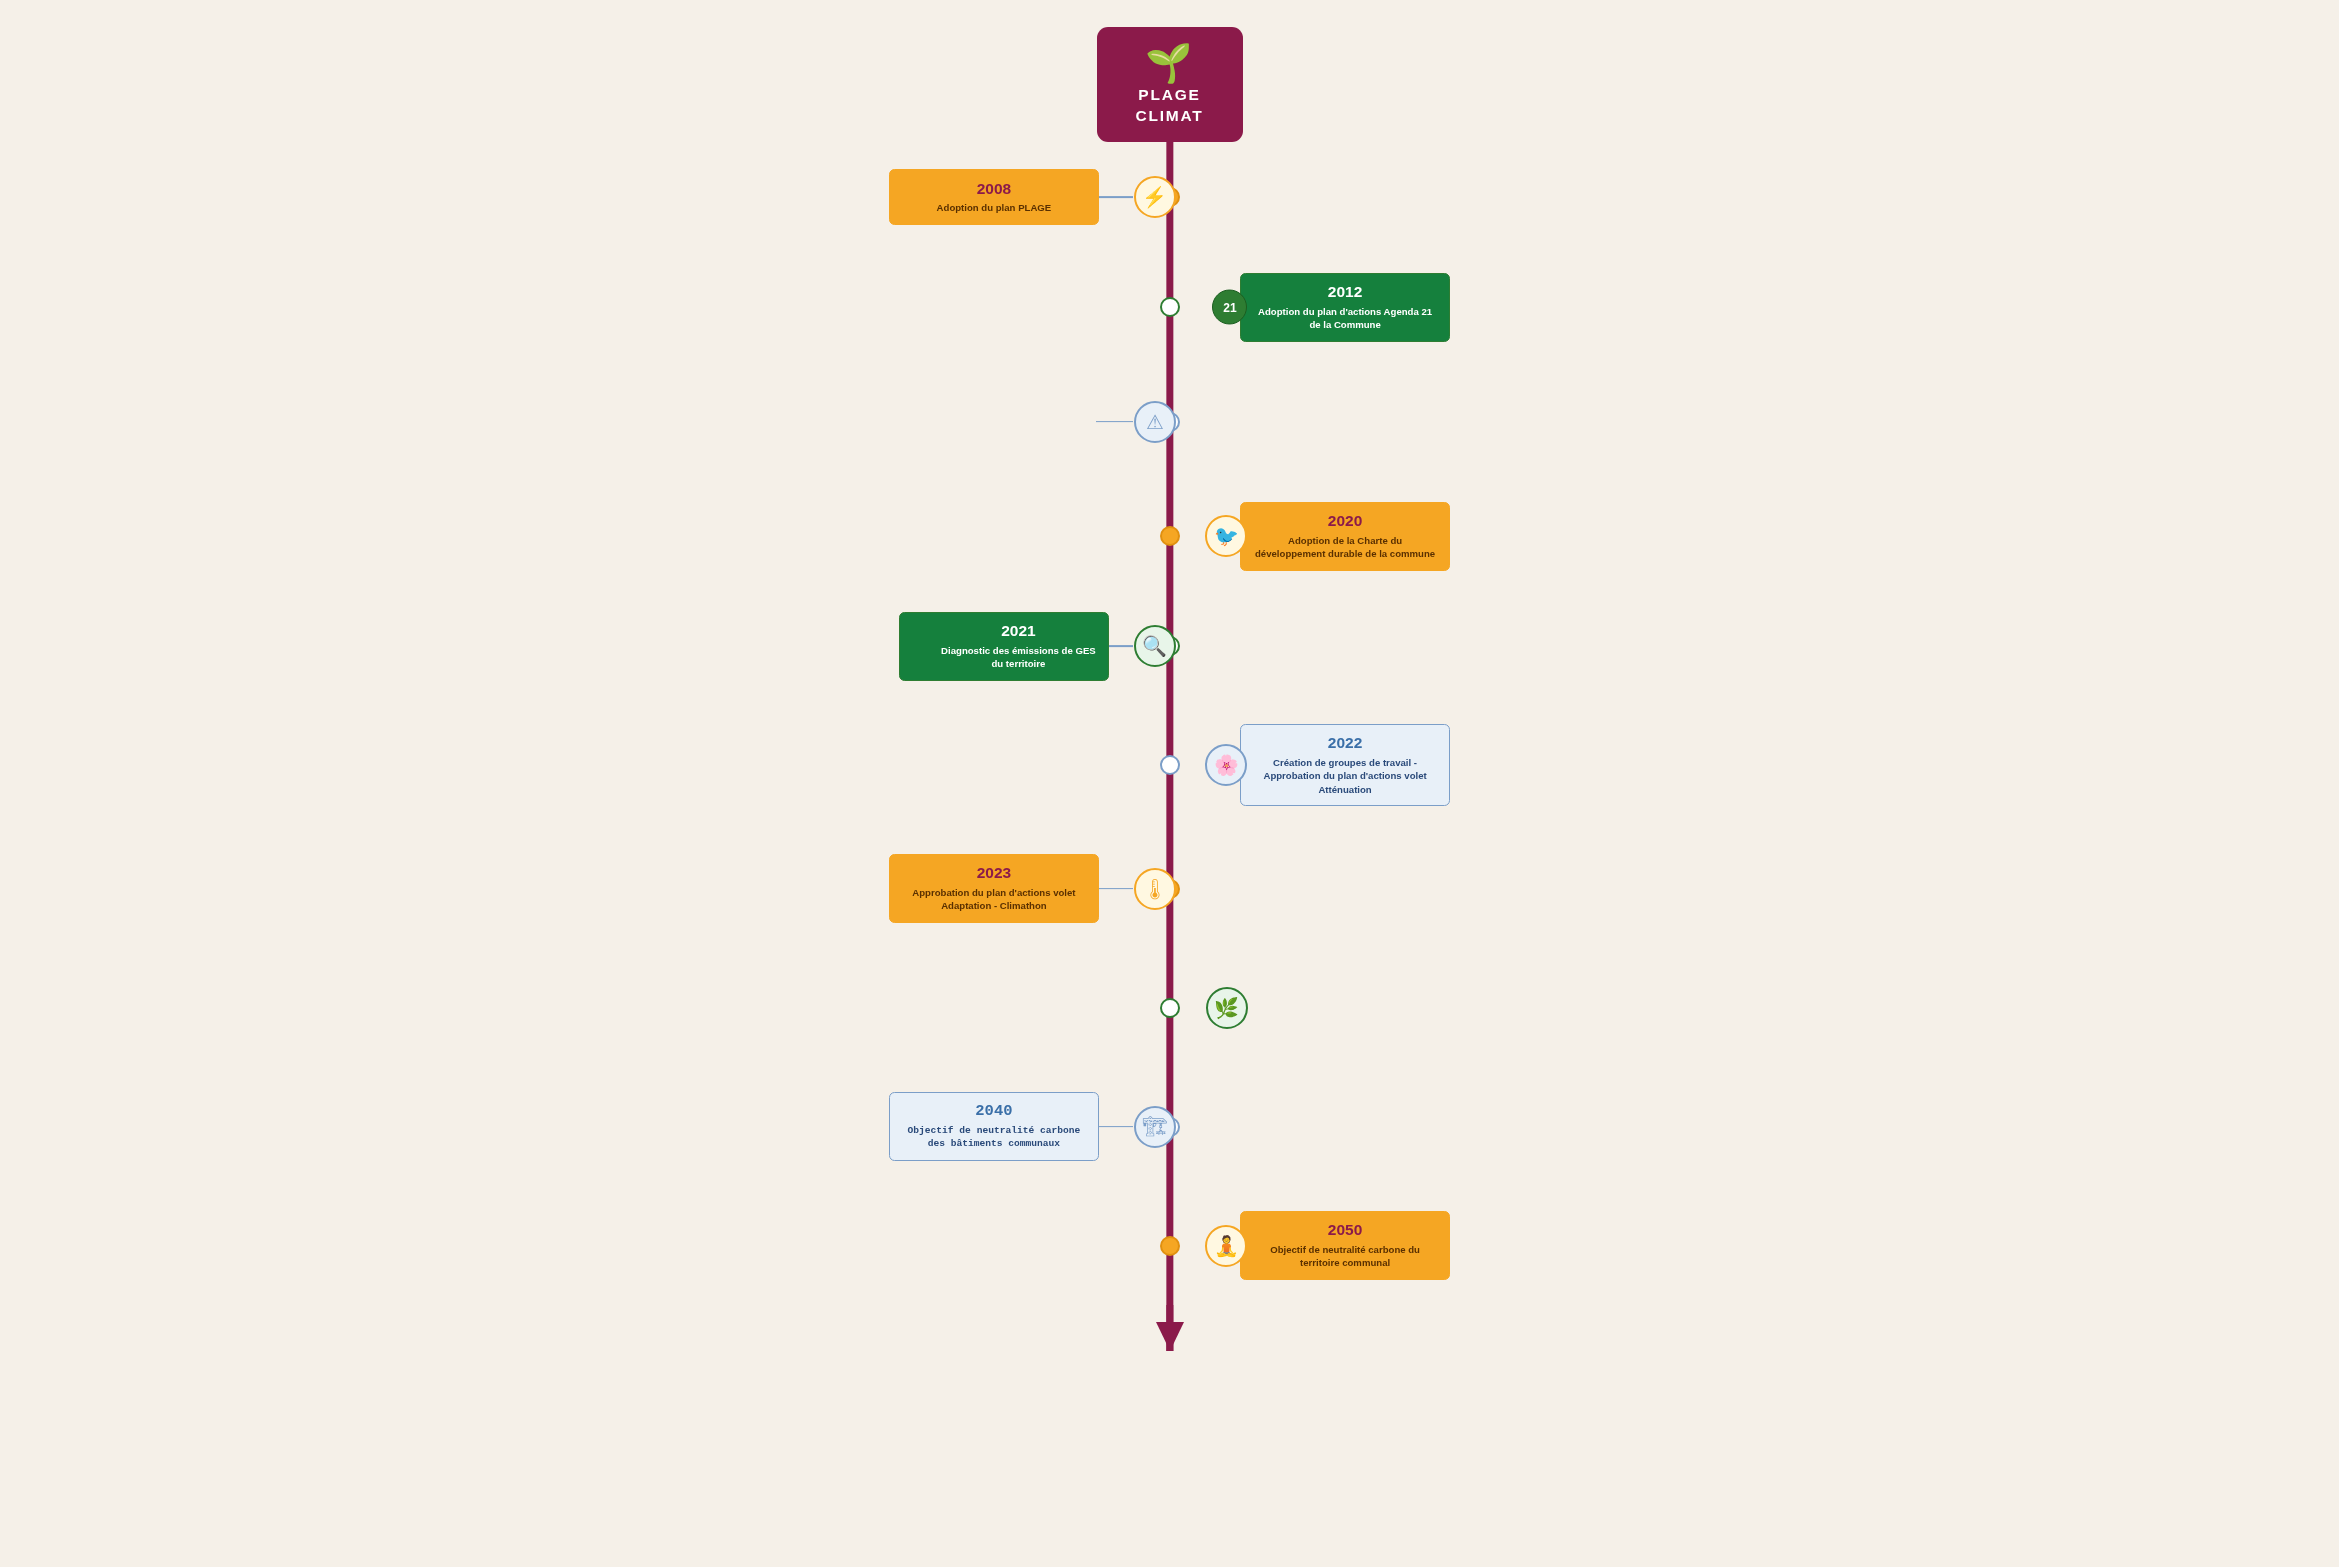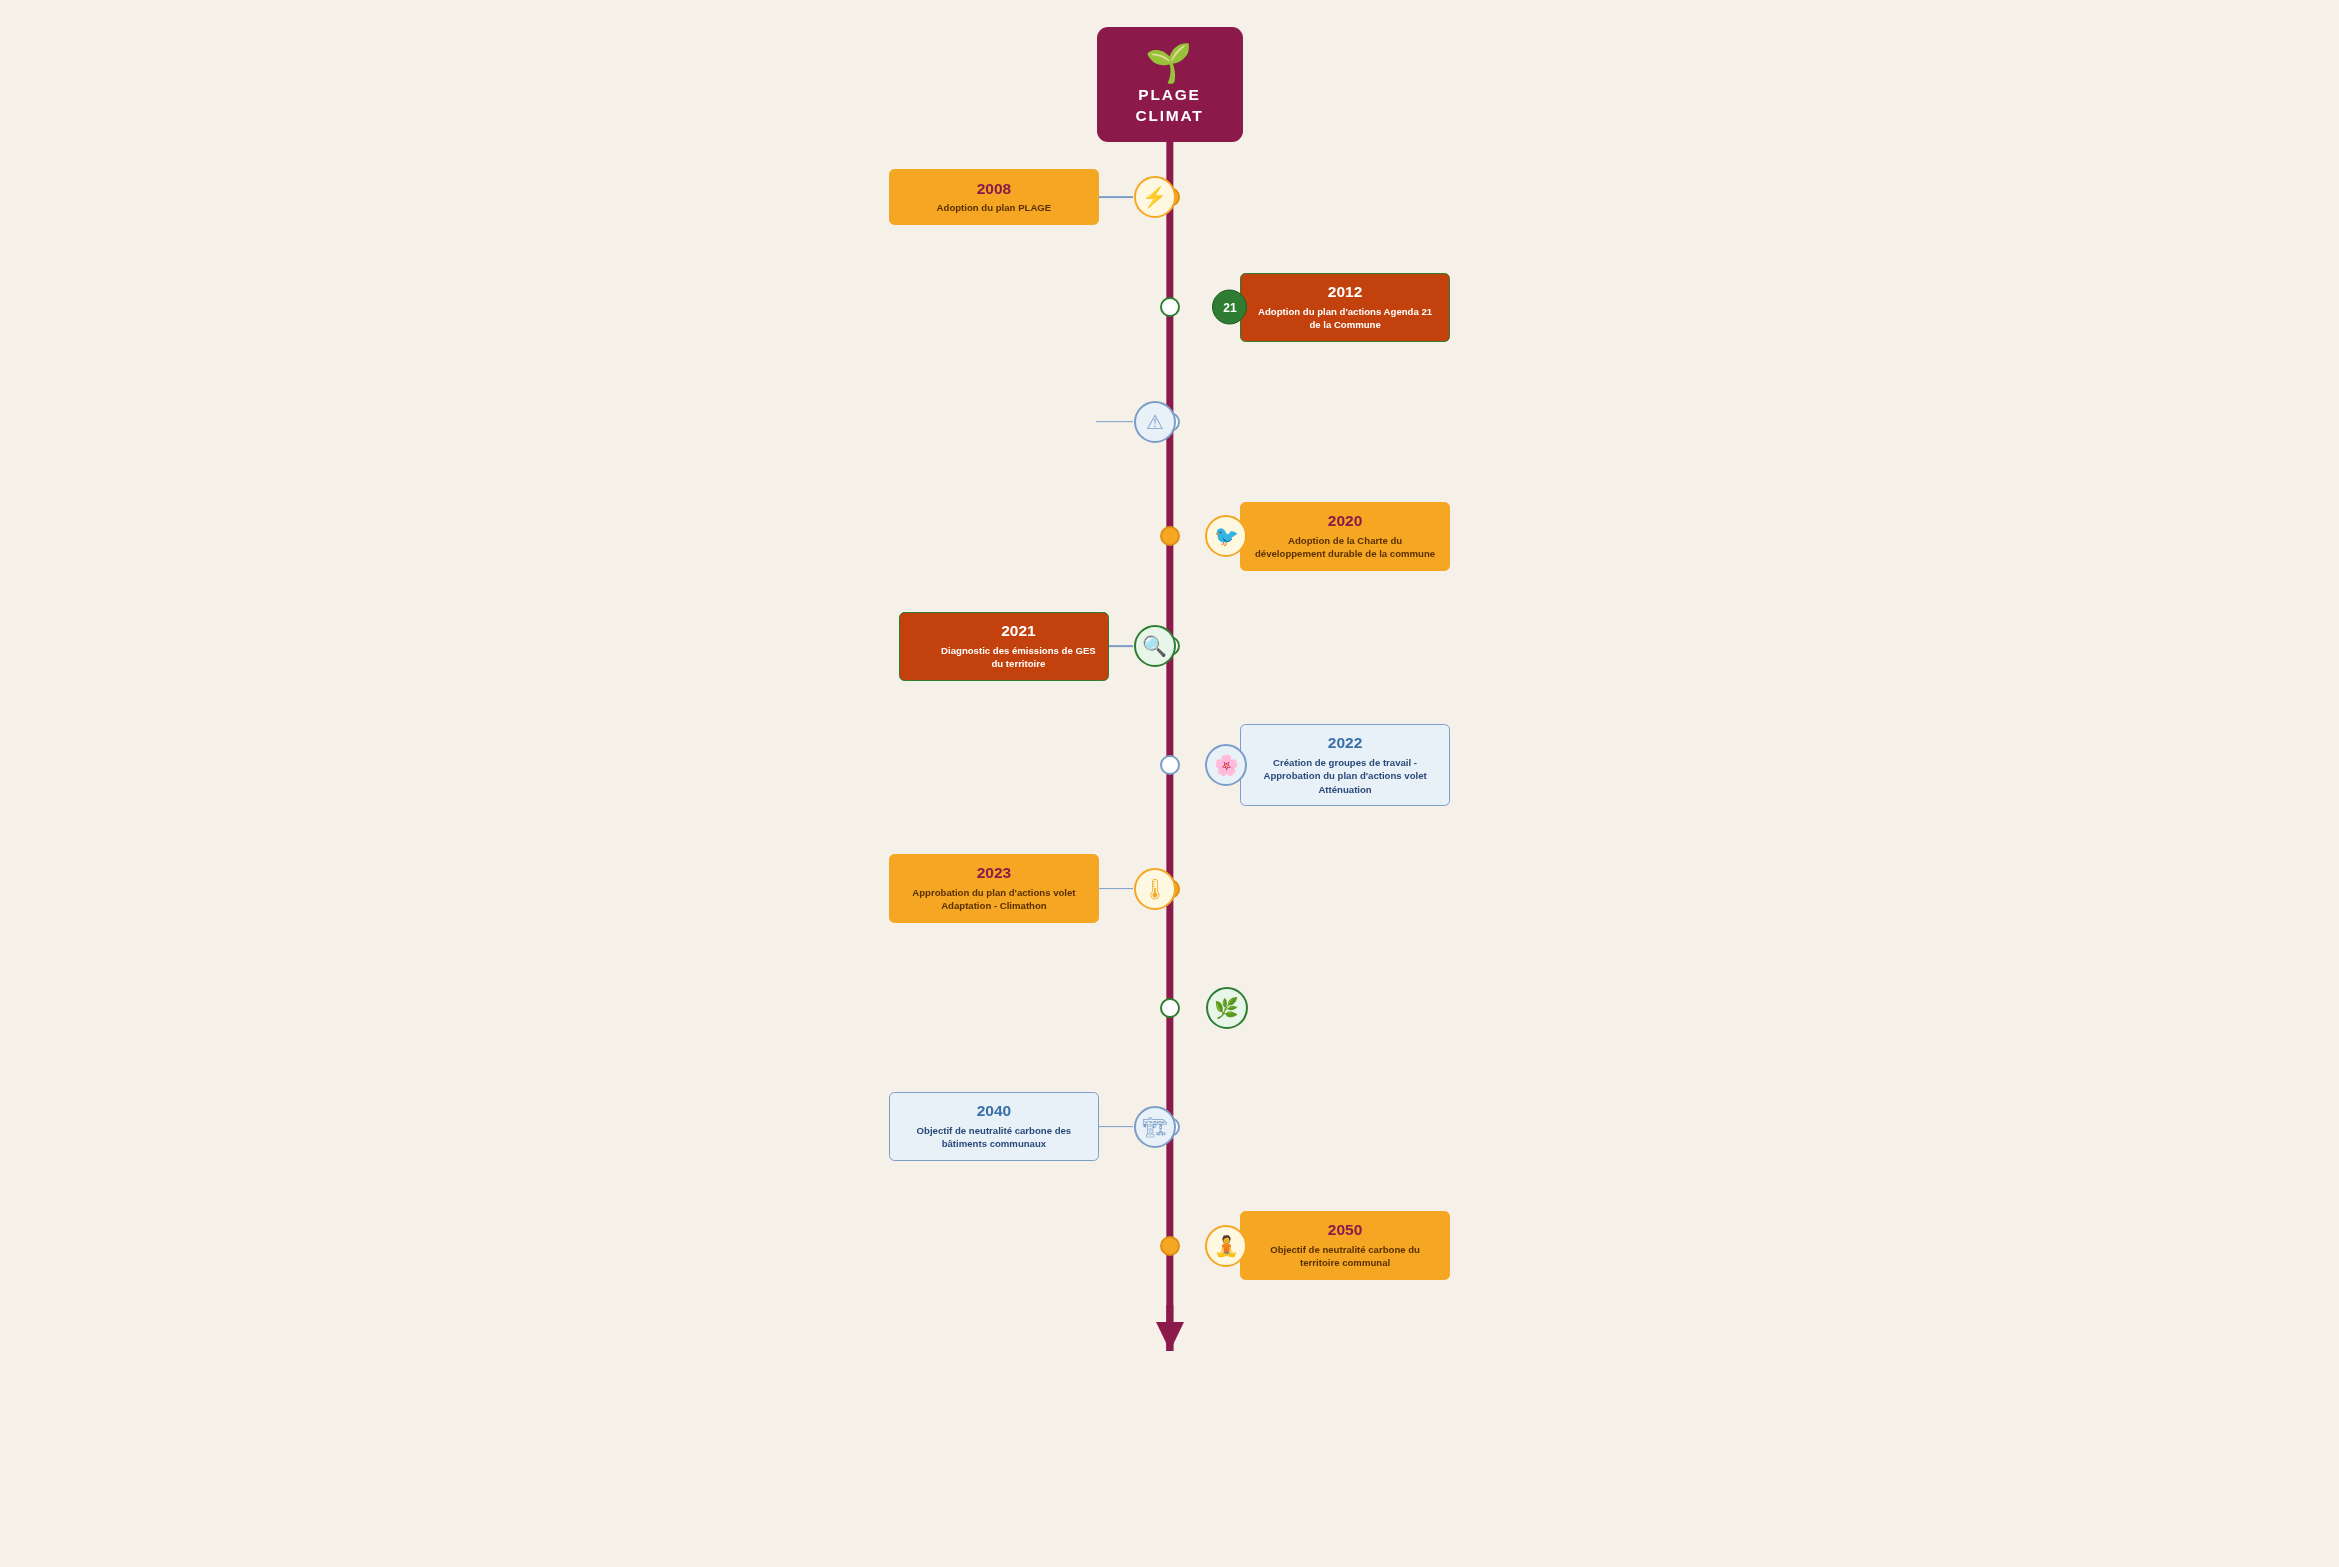--- a/index.html
+++ b/index.html
@@ -43,21 +43,21 @@
       position: relative;
       z-index: 5;
     }
 
     .item-content.yellow {
       background-color: #f5a623;
       border: 1.8px solid #f5a623;
     }
 
     .item-content.green {
-      background-color: #c2410c;
+      background-color: #15803d;
       border: 1.8px solid #2e7d32;
     }
 
     .item-content.blue {
       background-color: #e8f0f8;
       border: 1.8px solid #7b9ec8;
     }
 
     .item-year {
       font-size: 15.5px;
@@ -301,21 +301,21 @@
     </div>
 
     <div class="tl-row" style="min-height:119px;">
       <div class="tl-left"></div>
       <div class="tl-center">
         <div class="tl-node gn"></div>
         <div style="position:absolute; right:-27.4px; top:50%; transform:translateY(-50%); width:42px; height:42px; border-radius:50%; background:#e8f5e9; border:2.3px solid #2e7d32; display:flex; align-items:center; justify-content:center; font-size:20px; z-index:8; color:#2e7d32;">🌿</div>
       </div>
     </div>
 
-    <div class="tl-row" style="min-height:119px;">
+    <div class="tl-row" style="min-height:119px;font-family:Liberation Mono, monospace;">
       <div class="tl-left">
         <div class="item-content blue" style="margin-right:11px; text-align:center;">
           <div class="item-year">2040</div>
           <div class="item-text">Objectif de neutralité carbone des bâtiments communaux</div>
         </div>
         <div class="left-connector" style="width:37px; right:-13.7px;"></div>
         <div style="position:absolute; right:-57px; top:50%; transform:translateY(-50%); width:42px; height:42px; border-radius:50%; background:#e8f0f8; border:2.3px solid #7b9ec8; display:flex; align-items:center; justify-content:center; font-size:20px; z-index:8; color:#7b9ec8;">🏗</div>
       </div>
       <div class="tl-center">
         <div class="tl-node bn"></div>

